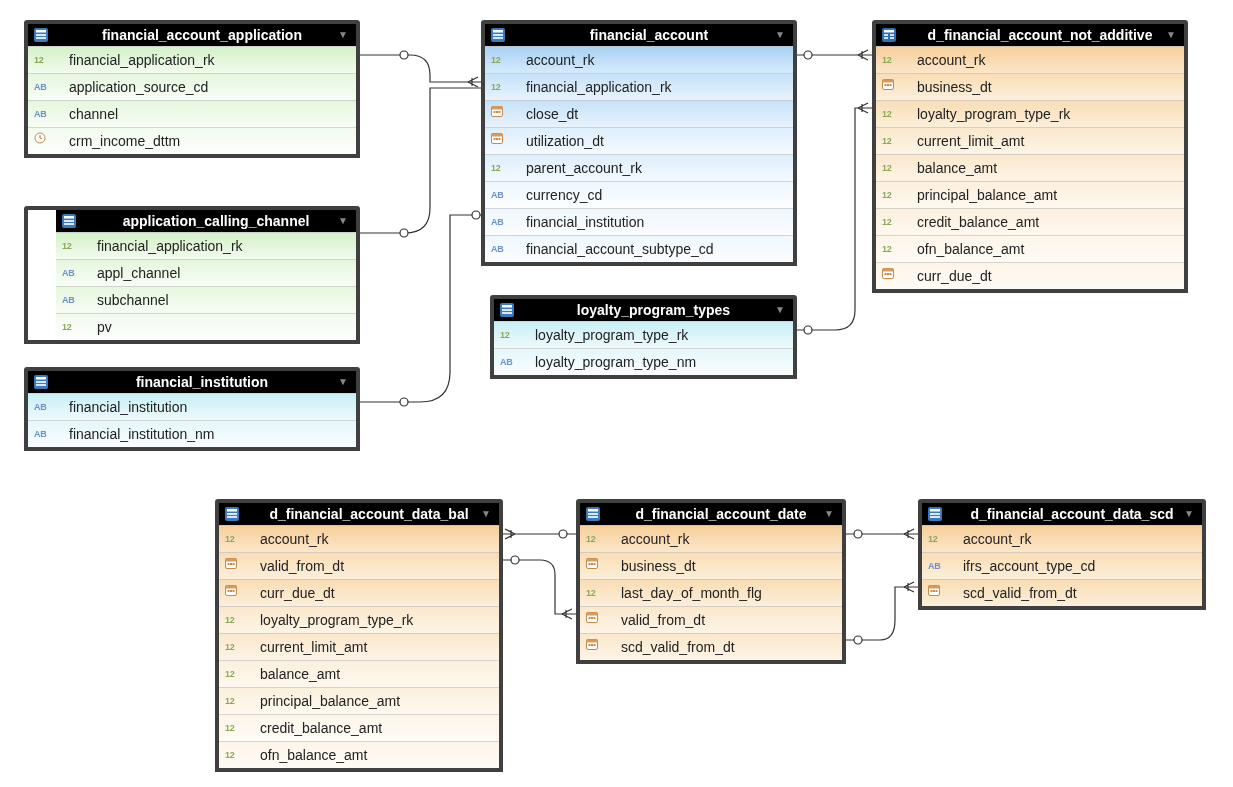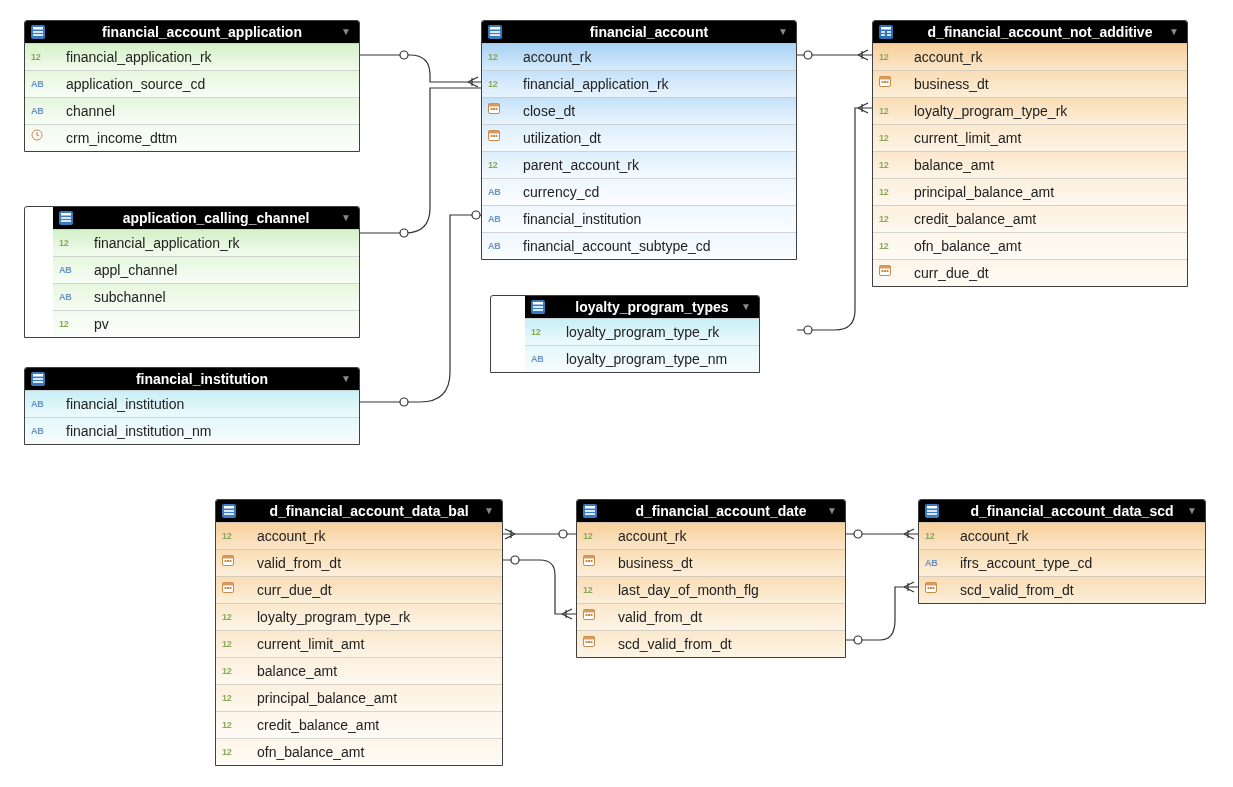--- a/index.html
+++ b/index.html
@@ -13,21 +13,21 @@
   }
   svg.connectors {
     position: absolute;
     top: 0; left: 0;
     width: 1233px; height: 787px;
     pointer-events: none;
   }
   .tbl {
     position: absolute;
     box-sizing: border-box;
-    border: 1px solid #404040;
+    border: 4px solid #404040;
     border-radius: 3px 3px 0 0;
     overflow: hidden;
     box-shadow: 0 0 0 rgba(0,0,0,0);
   }
   .tbl-header {
     background: #000;
     color: #fff;
     font-weight: 600;
     height: 22px;
     line-height: 22px;
@@ -278,21 +278,21 @@
       </div>
       <div class="tbl-row">
         <span class="typ text">AB</span>
         <span class="col-name">financial_institution</span>
       </div>
       <div class="tbl-row">
         <span class="typ text">AB</span>
         <span class="col-name">financial_account_subtype_cd</span>
       </div>
     </div>
-    <div class="tbl theme-cyan" style="left: 490px; top: 295px; width: 270px; padding-left: 34px;">
+    <div class="tbl theme-cyan" style="left: 490px; top: 295px; width: 307px;">
       <div class="tbl-header">
         <span class="table-icon">
           <svg width="14" height="14" viewBox="0 0 14 14">
             <rect x="0" y="0" width="14" height="14" rx="2" fill="#3a7abf"></rect>
             <rect x="2" y="2" width="10" height="2.5" fill="#fff"></rect>
             <rect x="2" y="6" width="10" height="2" fill="#d7e9f8"></rect>
             <rect x="2" y="9" width="10" height="2" fill="#d7e9f8"></rect>
           </svg>
         </span>
         <span class="title">loyalty_program_types</span>

